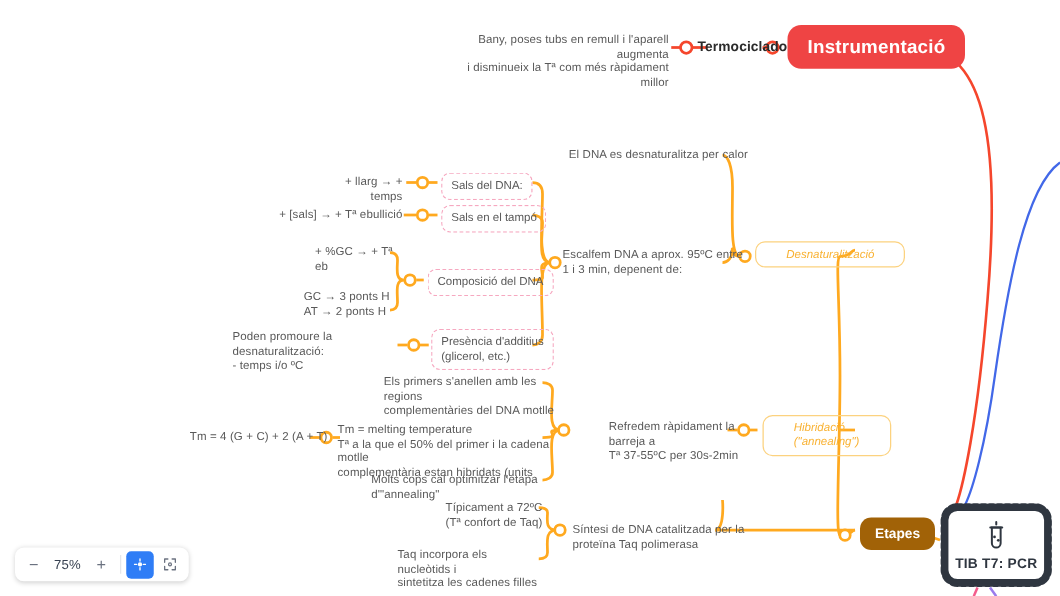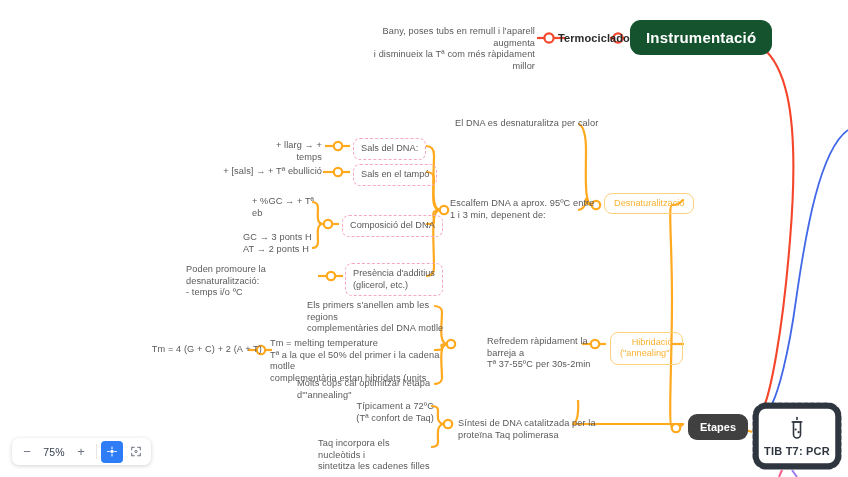--- a/index.html
+++ b/index.html
@@ -54,39 +54,40 @@
     white-space: pre-line;
     text-align: left;
   }
   
   .orangebox {
     border: 1.2px solid #fcd27f;
     border-radius: 8px;
     color: #f9b233;
     font-size: 9.2px;
     line-height: 11.4px;
-    padding: 4px 9px;
+    padding: 4px 24px;
     background: transparent;
     white-space: pre-line;
-    text-align: right;
+    text-align: left;
+    font-style: italic;
   }
   
   .orangefill {
-    background: #404040;
+    background: #a16207;
     color: #ffffff;
     font-weight: bold;
     font-size: 11px;
     border-radius: 9px;
     padding: 7px 12px;
     text-align: center;
     white-space: nowrap;
   }
   
   .redfill {
-    background: #14532d;
+    background: #ef4444;
     color: #ffffff;
     font-weight: bold;
     font-size: 15px;
     border-radius: 11px;
     padding: 9px 16px;
     text-align: right;
     white-space: nowrap;
     letter-spacing: 0.2px;
   }
   .boldlabel {

